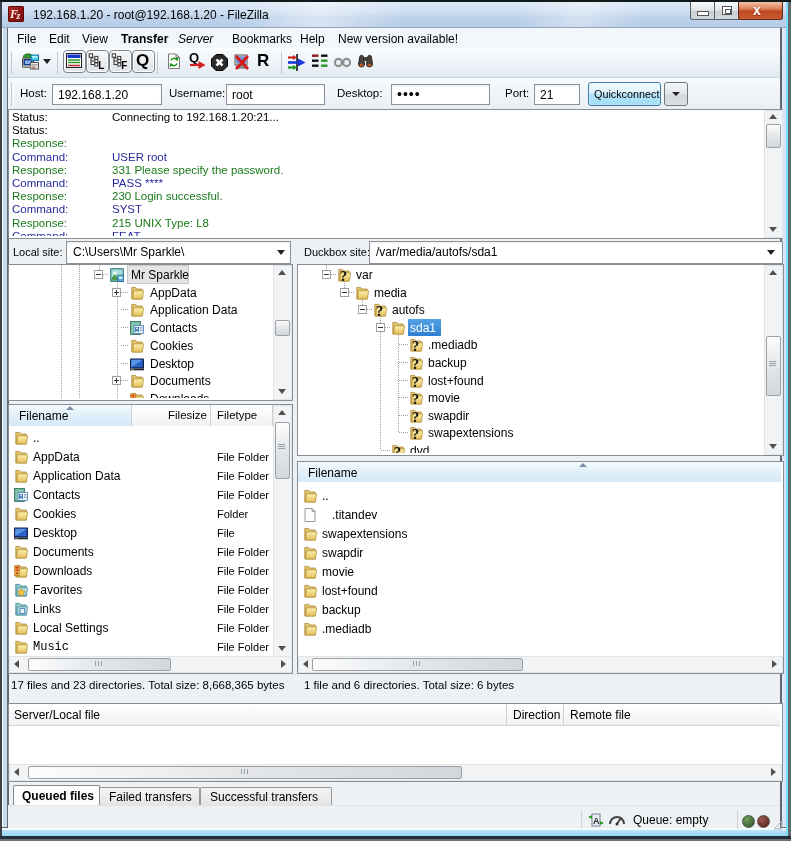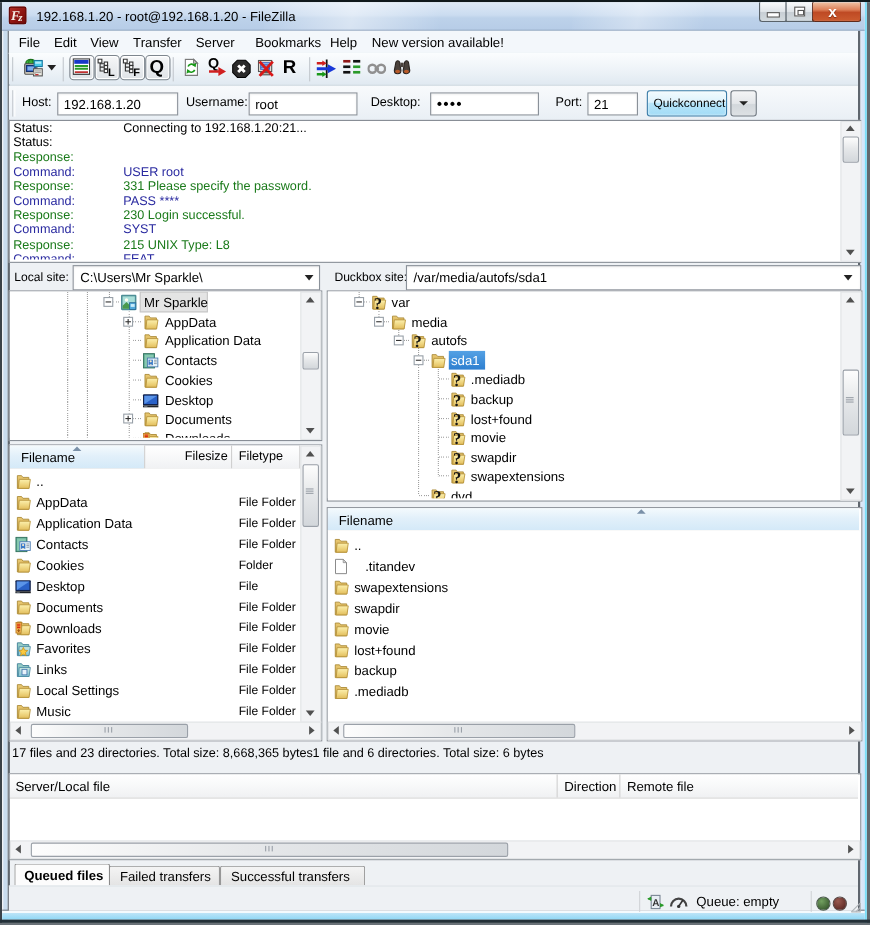--- a/index.html
+++ b/index.html
@@ -62,22 +62,22 @@
     </div>
 </div>
 <div class="a" style="left:738px;top:2px;width:43px;height:17px;background:linear-gradient(#efc2a4 0%,#dd8059 40%,#bf4a24 55%,#cb5b2f 100%);border:1px solid #5e2a1c;border-top:none;border-radius:0 0 3px 3px;">
  <span style="position:absolute;left:14px;top:0px;font:700 14px 'Liberation Sans',sans-serif;color:#fff;text-shadow:0 1px 1px #802d10;">x</span>
 </div>
 
 <div class="a" style="left:8px;top:28px;width:772px;height:20px;background:#f3f7fb;border-bottom:1px solid #e2e8ef;"></div>
 <div class="txt" style="left:17px;top:32px;">File</div>
 <div class="txt" style="left:49px;top:32px;">Edit</div>
 <div class="txt" style="left:82px;top:32px;">View</div>
-<div class="txt" style="left:121px;top:32px;">Transfer</div>
-<div class="txt" style="left:178px;top:32px;">Server</div>
+<div class="txt" style="left:121px;top:32px;font-weight:bold;">Transfer</div>
+<div class="txt" style="left:178px;top:32px;font-style:italic;">Server</div>
 <div class="txt" style="left:232px;top:32px;">Bookmarks</div>
 <div class="txt" style="left:300px;top:32px;">Help</div>
 <div class="txt" style="left:338px;top:32px;">New version available!</div>
 
 <div class="a" style="left:8px;top:48px;width:772px;height:29px;background:linear-gradient(#fbfdfe,#ecf2f7 60%,#e0e9f1);border-bottom:1px solid #c7d3dd;"></div>
 <div id="toolbar">
     <div class="a" style="left:11px;top:52px;width:1px;height:22px;background:#c2c8ce;"></div>
     <svg class="a" style="left:21px;top:53px" width="18" height="19">
       <ellipse cx="7" cy="4" rx="4.5" ry="3" fill="#38b038" stroke="#1a701a"></ellipse>
       <ellipse cx="7" cy="4" rx="2" ry="3" fill="none" stroke="#1a701a" stroke-width="0.7"></ellipse>
@@ -460,21 +460,21 @@
       <div class="row" style="left:24px;top:174px;">Links</div>
       <div class="row" style="left:208px;top:174px;font-size:11px;">File Folder</div>
       <svg class="ico" style="left:4px;top:194px;width:16px;height:16px">
         <use href="#folder"></use>
       </svg>
       <div class="row" style="left:24px;top:193px;">Local Settings</div>
       <div class="row" style="left:208px;top:193px;font-size:11px;">File Folder</div>
       <svg class="ico" style="left:4px;top:213px;width:16px;height:16px">
         <use href="#musici"></use>
       </svg>
-      <div class="row" style="left:24px;top:212px;">Music</div>
+      <div class="row" style="left:24px;top:212px;font-family:Liberation Mono, monospace;">Music</div>
       <div class="row" style="left:208px;top:212px;font-size:11px;">File Folder</div>
     </div>
   </div>
 
 <div class="sbtrack" style="left:273px;top:405px;width:17px;height:250px;"></div>
 <div class="sbthumbh" style="left:275px;top:422px;width:13px;height:55px;"></div>
 <div class="a" style="left:278px;top:444px;width:7px;height:1px;background:#9aa0a8;"></div>
 <div class="a" style="left:278px;top:446px;width:7px;height:1px;background:#9aa0a8;"></div>
 <div class="a" style="left:278px;top:448px;width:7px;height:1px;background:#9aa0a8;"></div>
 <div class="arr" style="left:278px;top:410px;border-left:4px solid transparent;border-right:4px solid transparent;border-bottom:5px solid #505050;"></div>
@@ -531,21 +531,21 @@
 
 <div class="sbtrack" style="left:298px;top:656px;width:483px;height:15px;"></div>
 <div class="sbthumb" style="left:312px;top:658px;width:209px;height:11px;"></div>
 <div class="a" style="left:413px;top:661px;width:1px;height:5px;background:#9aa0a8;"></div>
 <div class="a" style="left:416px;top:661px;width:1px;height:5px;background:#9aa0a8;"></div>
 <div class="a" style="left:419px;top:661px;width:1px;height:5px;background:#9aa0a8;"></div>
 <div class="arr" style="left:303px;top:660px;border-top:4px solid transparent;border-bottom:4px solid transparent;border-right:5px solid #505050;"></div>
 <div class="arr" style="left:772px;top:660px;border-top:4px solid transparent;border-bottom:4px solid transparent;border-left:5px solid #505050;"></div>
 
 <div class="txt" style="left:11px;top:679px;font-size:11.5px;">17 files and 23 directories. Total size: 8,668,365 bytes</div>
-<div class="txt" style="left:284px;top:679px;font-size:11.5px;">1 file and 6 directories. Total size: 6 bytes</div>
+<div class="txt" style="left:304px;top:679px;font-size:11.5px;">1 file and 6 directories. Total size: 6 bytes</div>
 
 <div class="panel" style="left:8px;top:703px;width:773px;height:77px;"></div>
 <div class="hdr" style="left:9px;top:704px;width:771px;height:21px;"></div>
 <div class="txt" style="left:14px;top:708px;">Server/Local file</div>
 <div class="txt" style="left:513px;top:708px;">Direction</div>
 <div class="txt" style="left:570px;top:708px;">Remote file</div>
 <div class="a" style="left:506px;top:704px;width:1px;height:21px;background:#d0d0d0;"></div>
 <div class="a" style="left:563px;top:704px;width:1px;height:21px;background:#d0d0d0;"></div>
 
 <div class="sbtrack" style="left:9px;top:764px;width:771px;height:15px;"></div>

